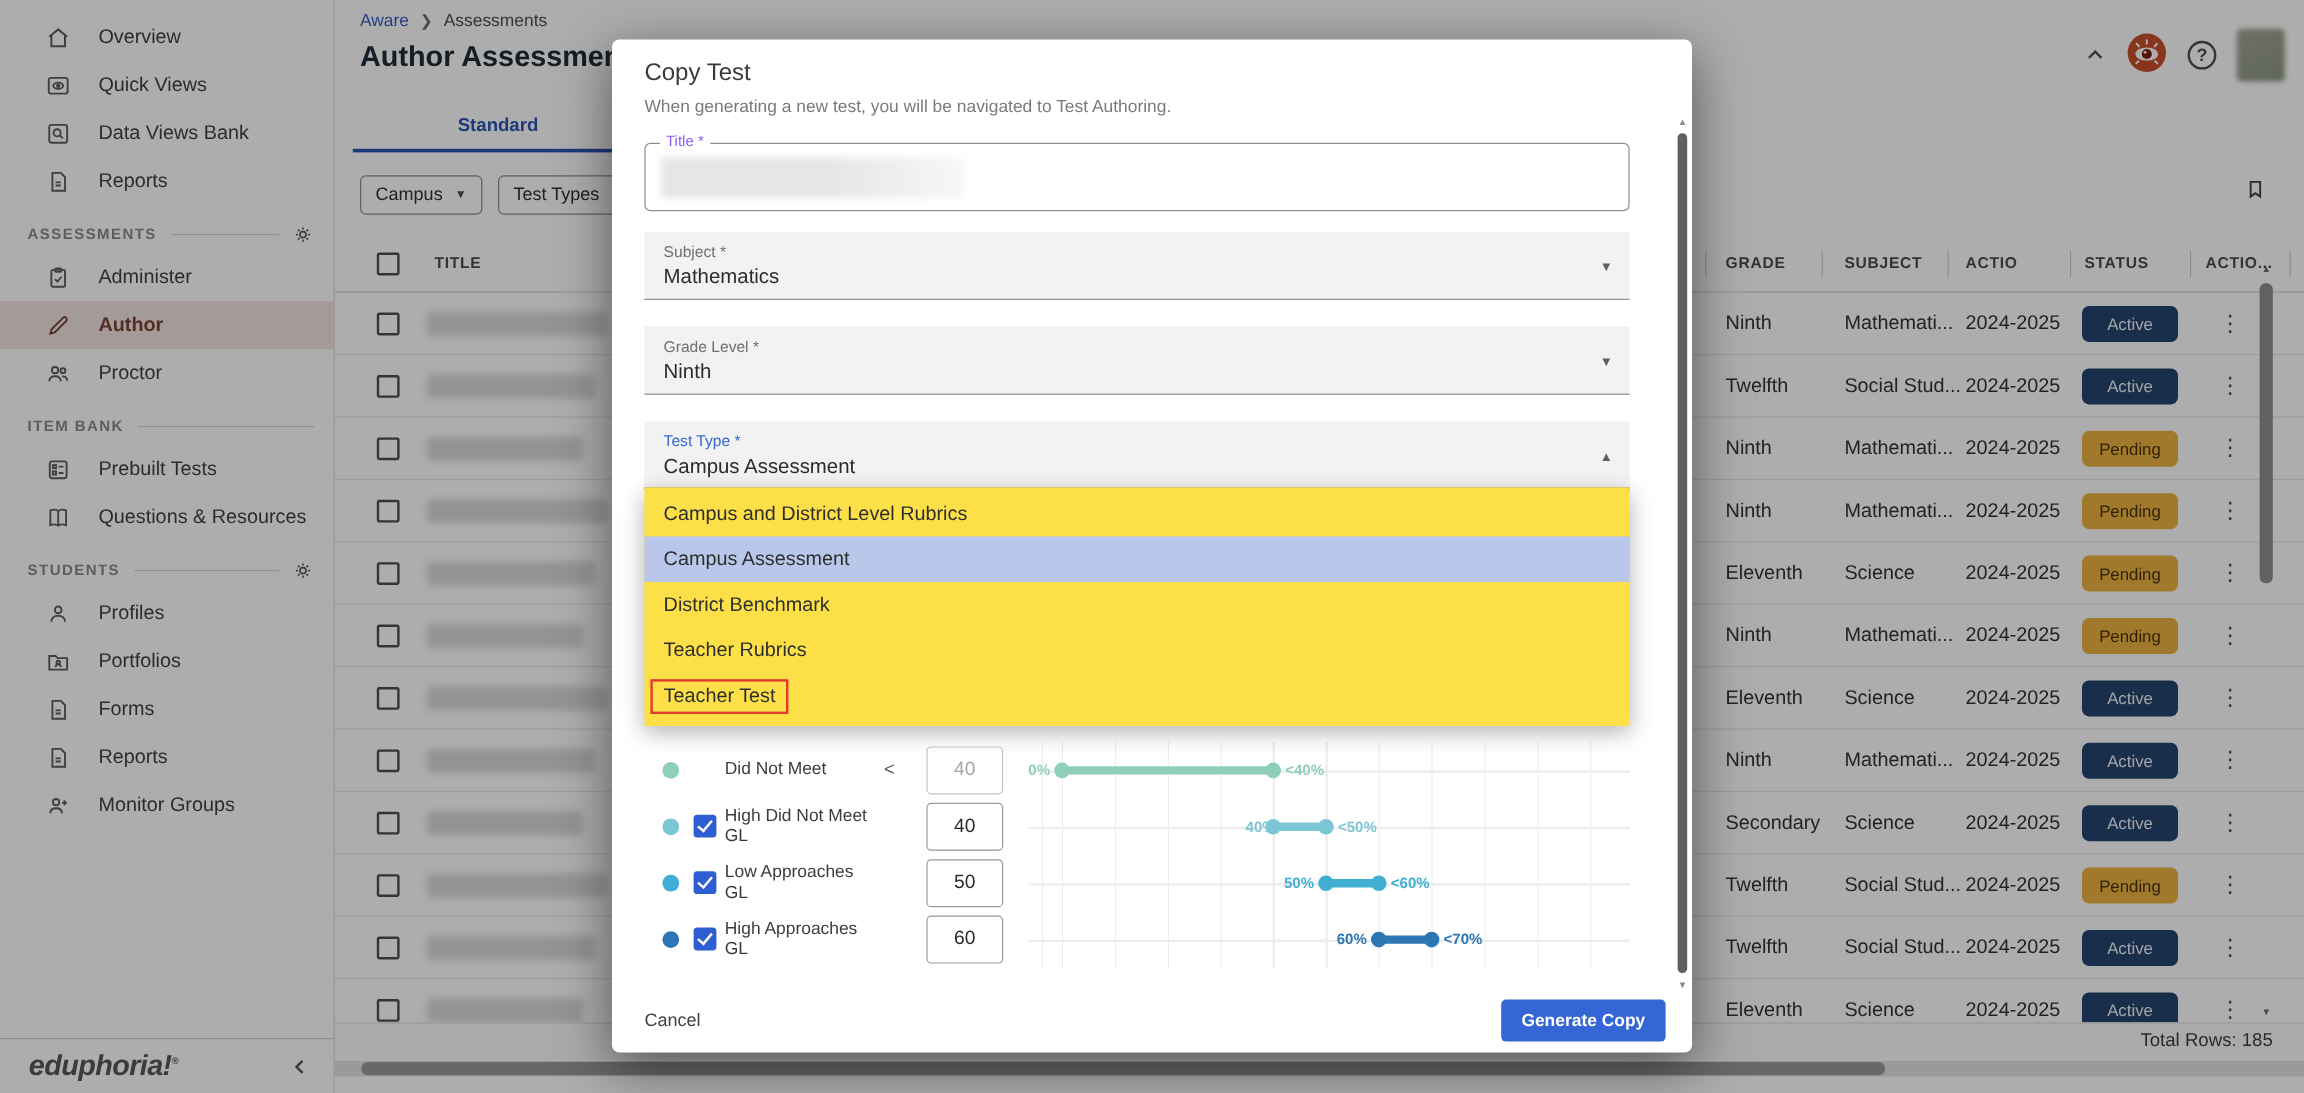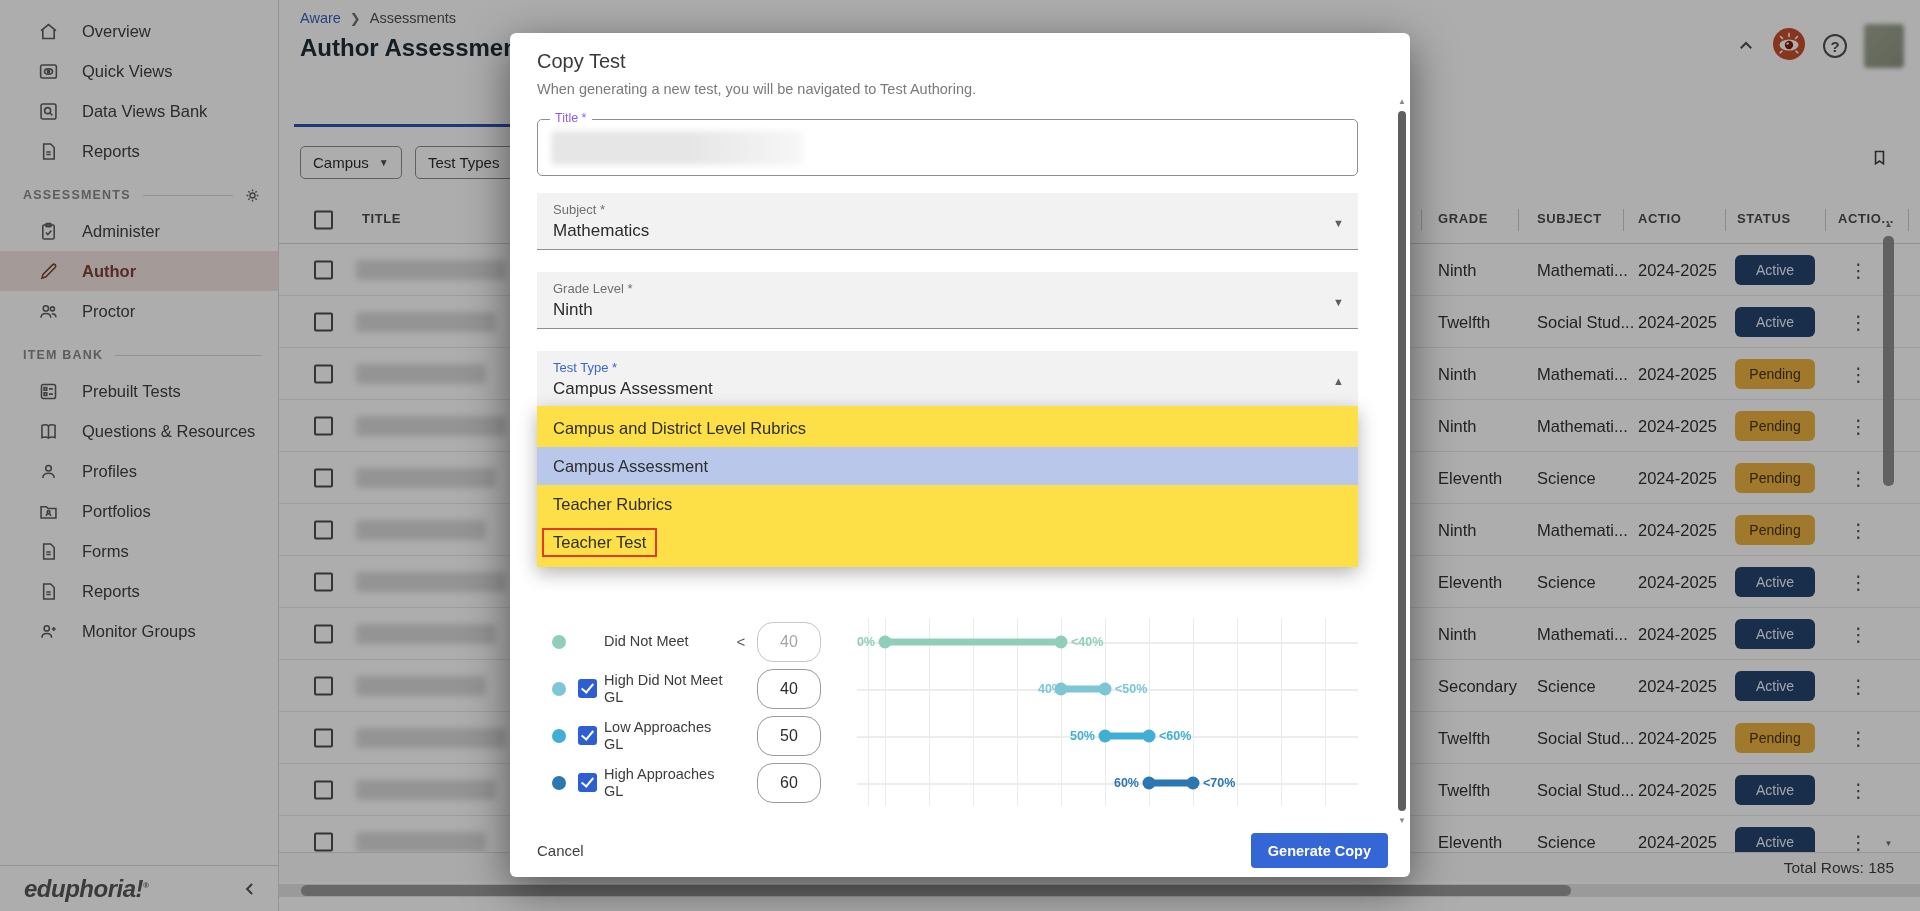--- a/index.html
+++ b/index.html
@@ -112,22 +112,22 @@
   .ph1 { width:213px; font-size:17px; font-weight:700; color:#2f2f2f; }
   .ph2 { font-size:17px; font-weight:700; color:#2f2f2f; }
   .prow { display:flex; align-items:center; height:47px; position:relative; }
   .pdot { width:14px; height:14px; border-radius:50%; margin-right:12px; flex:none; }
   .pcb { width:19px; height:19px; margin-right:7px; flex:none; border-radius:3px; position:relative; }
   .pcb.checked { background:#2d5fd3; }
   .pcb.checked::after { content:""; position:absolute; left:6px; top:2px; width:5px; height:10px;
     border:solid #fff; border-width:0 2.5px 2.5px 0; transform:rotate(40deg); }
   .plabel { width:128px; font-size:14.5px; color:#3c3c3c; line-height:1.15; }
   .pprefix { width:18px; text-align:center; color:#555; font-size:15px; }
-  .pinput { width:64px; height:40px; border:1px solid #9a9a9a; border-radius:16px; text-align:center;
-    font-size:16px; color:#2c2c2c; margin-left:7px; background:#fff; }
+  .pinput { width:64px; height:40px; border:1px solid #9a9a9a; border-radius:4px; text-align:center;
+    font-size:16px; color:#2c2c2c; margin-left:22px; background:#fff; }
   .pinput.dis { border-color:#c6c6c6; color:#a6a6a6; }
   .spanel { position:absolute; left:305px; right:0; top:0; bottom:0;
     background:repeating-linear-gradient(90deg,#ebebeb 0 1px,transparent 1px 44px);
     background-position:28px 0; }
   .spanel::before { content:""; position:absolute; left:0; right:0; top:50%; height:2px; background:#ededed; }
   .sbar { position:absolute; top:50%; transform:translateY(-50%); height:7px; border-radius:4px; }
   .sdot { position:absolute; top:50%; transform:translate(-50%,-50%); width:13px; height:13px; border-radius:50%; }
   .slab { position:absolute; top:50%; font-size:12.5px; font-weight:700; white-space:nowrap; }
   .slab.start { transform:translate(-100%,-50%); }
   .slab.end { transform:translateY(-50%); }
@@ -253,20 +253,30 @@
   <div class="sitem">
     <span class="sicon">
           <svg viewBox="0 0 24 24" fill="none" stroke="currentColor" stroke-width="1.8">
             <path d="M12 5.5C10 4 7 4 4.5 5V19c2.5-1 5.5-1 7.5.5 2-1.5 5-1.5 7.5-.5V5c-2.5-1-5.5-1-7.5.5Z"></path>
             <path d="M12 5.5v14"></path>
           </svg>
         </span>
     <span class="slabel2">Questions &amp; Resources</span>
   </div>
 
+  <div class="shead">
+    <span class="shead-label">STUDENTS</span>
+        <span class="sline"></span>
+    <span class="sgear">
+      <svg viewBox="0 0 24 24" fill="none" stroke="#5e5e5e" stroke-width="1.8">
+            <circle cx="12" cy="12" r="3.2"></circle>
+            <path d="M12 4.5v2.2M12 17.3v2.2M4.5 12h2.2M17.3 12h2.2M6.7 6.7l1.6 1.6M15.7 15.7l1.6 1.6M17.3 6.7l-1.6 1.6M8.3 15.7l-1.6 1.6"></path>
+          </svg>
+    </span>
+  </div>
 
   <div class="sitem">
     <span class="sicon">
           <svg viewBox="0 0 24 24" fill="none" stroke="currentColor" stroke-width="1.8">
             <circle cx="12" cy="8.3" r="3.2"></circle>
             <path d="M5.5 19.5c0-3.6 3-5.6 6.5-5.6s6.5 2 6.5 5.6"></path>
           </svg>
         </span>
     <span class="slabel2">Profiles</span>
   </div>
@@ -348,20 +358,21 @@
           <line x1="23.5" y1="11.5" x2="25.5" y2="9.5"></line>
             <line x1="10" y1="24" x2="8.2" y2="25.8"></line>
           <line x1="24" y1="24" x2="25.8" y2="25.8"></line>
         </g>
       </svg>
     </span>
     <span class="help">?</span>
     <span class="avatar"></span>
   </div>
 
+  <div class="tab">Standard</div>
   <div class="tab-underline"></div>
 
   <div class="filter-btn" style="left:21px;">
     <span>Campus</span>
       <span class="caret-dn">▼</span>
   </div>
   <div class="filter-btn" style="left:136px;">
     <span>Test Types</span>
       <span class="caret-dn">▼</span>
   </div>
@@ -547,20 +558,21 @@
       <span class="f-caret">▼</span>
     </div>
 
     <div class="field-filled focused">
       <div class="f-label">Test Type *</div>
       <div class="f-value">Campus Assessment</div>
       <span class="f-caret">▲</span>
       <div class="menu">
           <div class="option">Campus and District Level Rubrics</div>
           <div class="option selected">Campus Assessment</div>
+          <div class="option">District Benchmark</div>
           <div class="option">Teacher Rubrics</div>
           <div class="option">
             <span class="annot">Teacher Test</span>
           </div>
         </div>
     </div>
 
     <div class="perf">
       <div id="perf-rows">
           <div class="prow">

